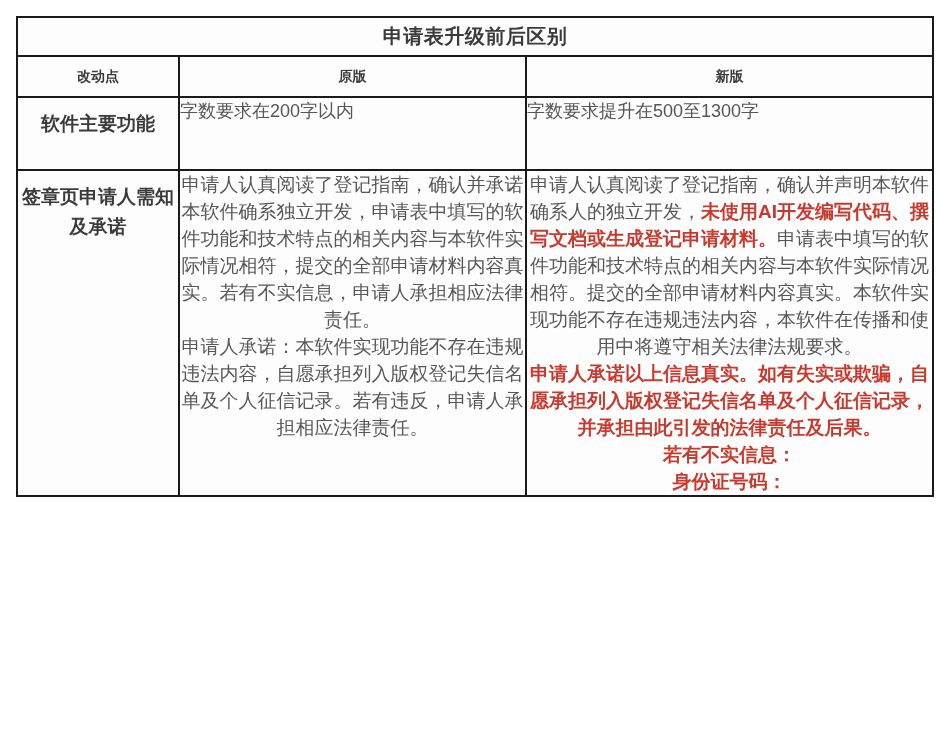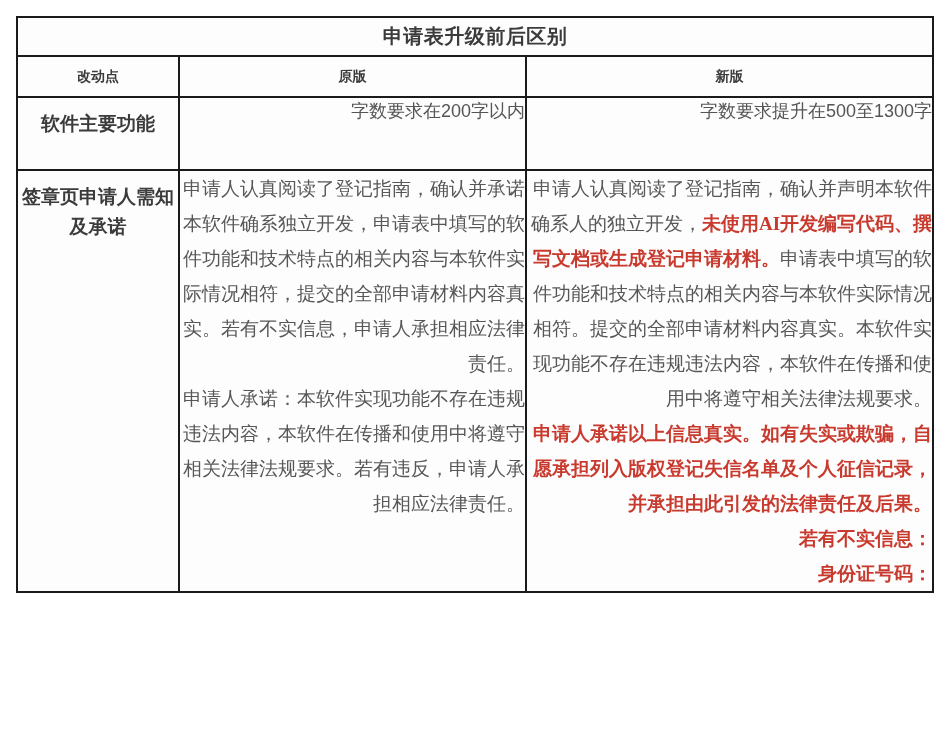--- a/index.html
+++ b/index.html
@@ -80,42 +80,41 @@
     font-size: 19px;
     font-weight: bold;
     color: #3b3b3b;
     line-height: 30px;
     display: block;
     margin-top: 11px;
   }
 
   td.func-cell {
     height: 71px;
-    text-align: right;
+    text-align: left;
     vertical-align: top;
     padding: 10px 8px 0 8px;
   }
   .func-text {
     font-size: 18px;
     color: #555555;
     line-height: 26px;
   }
 
   
   td.body-cell {
     vertical-align: top;
     padding: 11px 10px 10px 10px;
   }
   .body-text {
     font-size: 19px;
     color: #575757;
-    line-height: 35px;
-    text-align: right;
+    line-height: 27px;
+    text-align: center;
     word-break: break-all;
-    font-family: Liberation Serif, serif;
   }
   .body-text .red {
     color: #c93a2e;
     font-weight: bold;
   }
   .body-text .para {
     display: block;
   }
 
   td.sign-label-cell {
@@ -167,21 +166,21 @@
       </tr>
 
       <tr>
         <td class="sign-label-cell rowlabel">
           <span class="rowlabel-text">签章页申请人需知及承诺</span>
         </td>
 
         <td class="body-cell">
           <div class="body-text">
             <span class="para">申请人认真阅读了登记指南，确认并承诺本软件确系独立开发，申请表中填写的软件功能和技术特点的相关内容与本软件实际情况相符，提交的全部申请材料内容真实。若有不实信息，申请人承担相应法律责任。</span>
-            <span class="para">申请人承诺：本软件实现功能不存在违规违法内容，本软件在传播和使用中将遵守相关法律法规要求。若有违反，申请人承担相应法律责任。</span>
+            <span class="para">申请人承诺：本软件实现功能不存在违规违法内容，自愿承担列入版权登记失信名单及个人征信记录。若有违反，申请人承担相应法律责任。</span>
           </div>
         </td>
 
         <td class="body-cell">
           <div class="body-text">
             <span class="para"><span>申请人认真阅读了登记指南，确认并声明本软件确系人的独立开发，</span><span class="red">未使用AI开发编写代码、撰写文档或生成登记申请材料。</span><span>申请表中填写的软件功能和技术特点的相关内容与本软件实际情况相符。提交的全部申请材料内容真实。本软件实现功能不存在违规违法内容，本软件在传播和使用中将遵守相关法律法规要求。</span></span>
             <span class="para red">申请人承诺以上信息真实。如有失实或欺骗，自愿承担列入版权登记失信名单及个人征信记录，并承担由此引发的法律责任及后果。</span>
             <span class="para red">若有不实信息：</span>
             <span class="para red">身份证号码：</span>
           </div>

